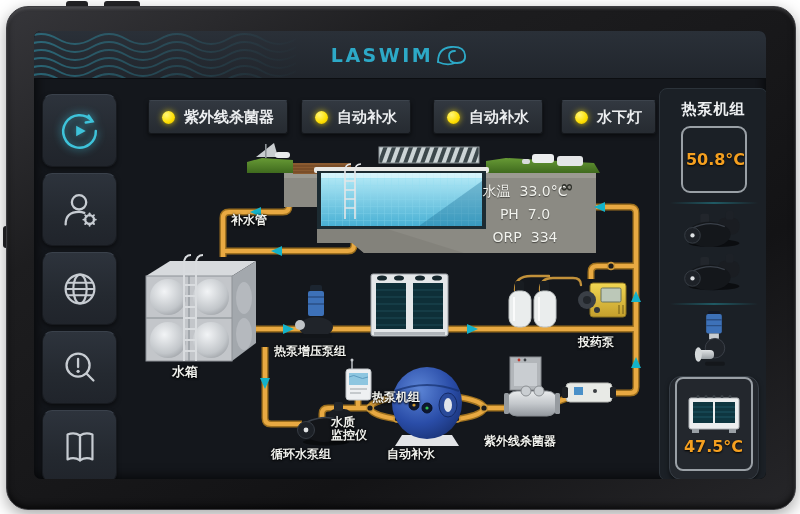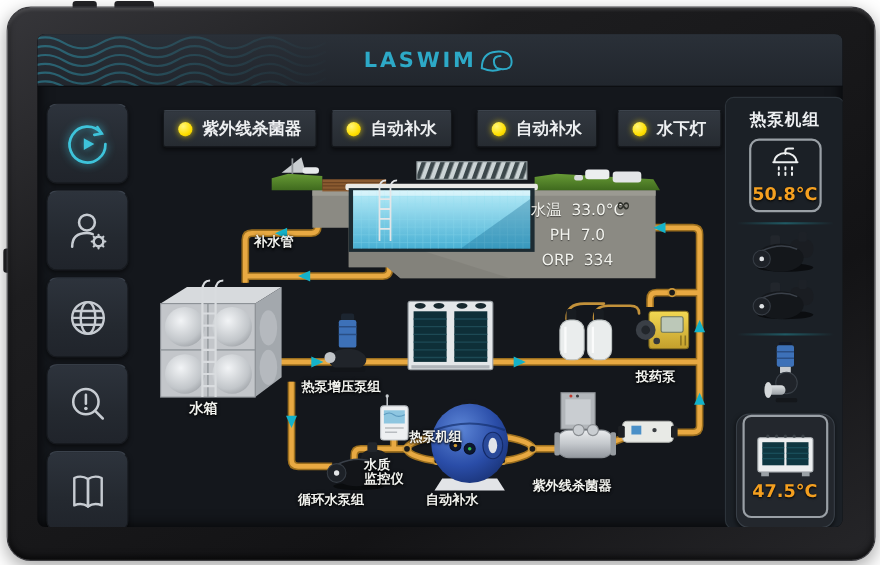--- a/index.html
+++ b/index.html
@@ -42,21 +42,21 @@
   .pool-metrics{position:absolute;left:424px;top:149px;width:134px;z-index:2;color:#f2f3ee;font-size:14px;}
   .pool-metrics .row{display:flex;justify-content:center;gap:9px;height:23px;line-height:23px;
     text-shadow:0 1px 1px rgba(0,0,0,.5);}
   .infinity{position:absolute;left:526px;top:146px;z-index:2;color:#2f312b;font-size:16px;font-weight:bold;}
   
   .rpanel{position:absolute;left:625px;top:57px;width:107px;height:391px;z-index:2;
     background:#1b2026;border:1px solid #2c333a;border-radius:8px;
     display:flex;flex-direction:column;align-items:center;}
   .rpanel-title{margin-top:11px;color:#eef0f2;font-size:15px;font-weight:bold;letter-spacing:1px;}
   .temp-frame{border:2px solid #9aa0a6;border-radius:9px;width:62px;height:64px;margin-top:7px;
-    display:flex;flex-direction:column;align-items:center;justify-content:center;gap:4px;}
+    display:flex;flex-direction:row;align-items:center;justify-content:center;gap:4px;}
   .temp-value{color:#f5a020;font-size:16px;font-weight:bold;text-shadow:0 1px 2px #000;}
   .divider{width:88px;height:2px;margin-top:9px;
     background:linear-gradient(90deg,rgba(31,90,100,0),#1f5a64,rgba(31,90,100,0));}
   .heater-outer{margin-top:9px;width:88px;height:104px;border-radius:12px;background:#23272d;
     border:1px solid #383f47;box-shadow:0 2px 4px rgba(0,0,0,.5);
     display:flex;align-items:flex-start;justify-content:center;}
   .heater-frame{border:2px solid #9aa0a6;border-radius:8px;width:74px;height:90px;
     display:flex;flex-direction:column;align-items:center;justify-content:center;gap:2px;}
 </style>
 </head>

